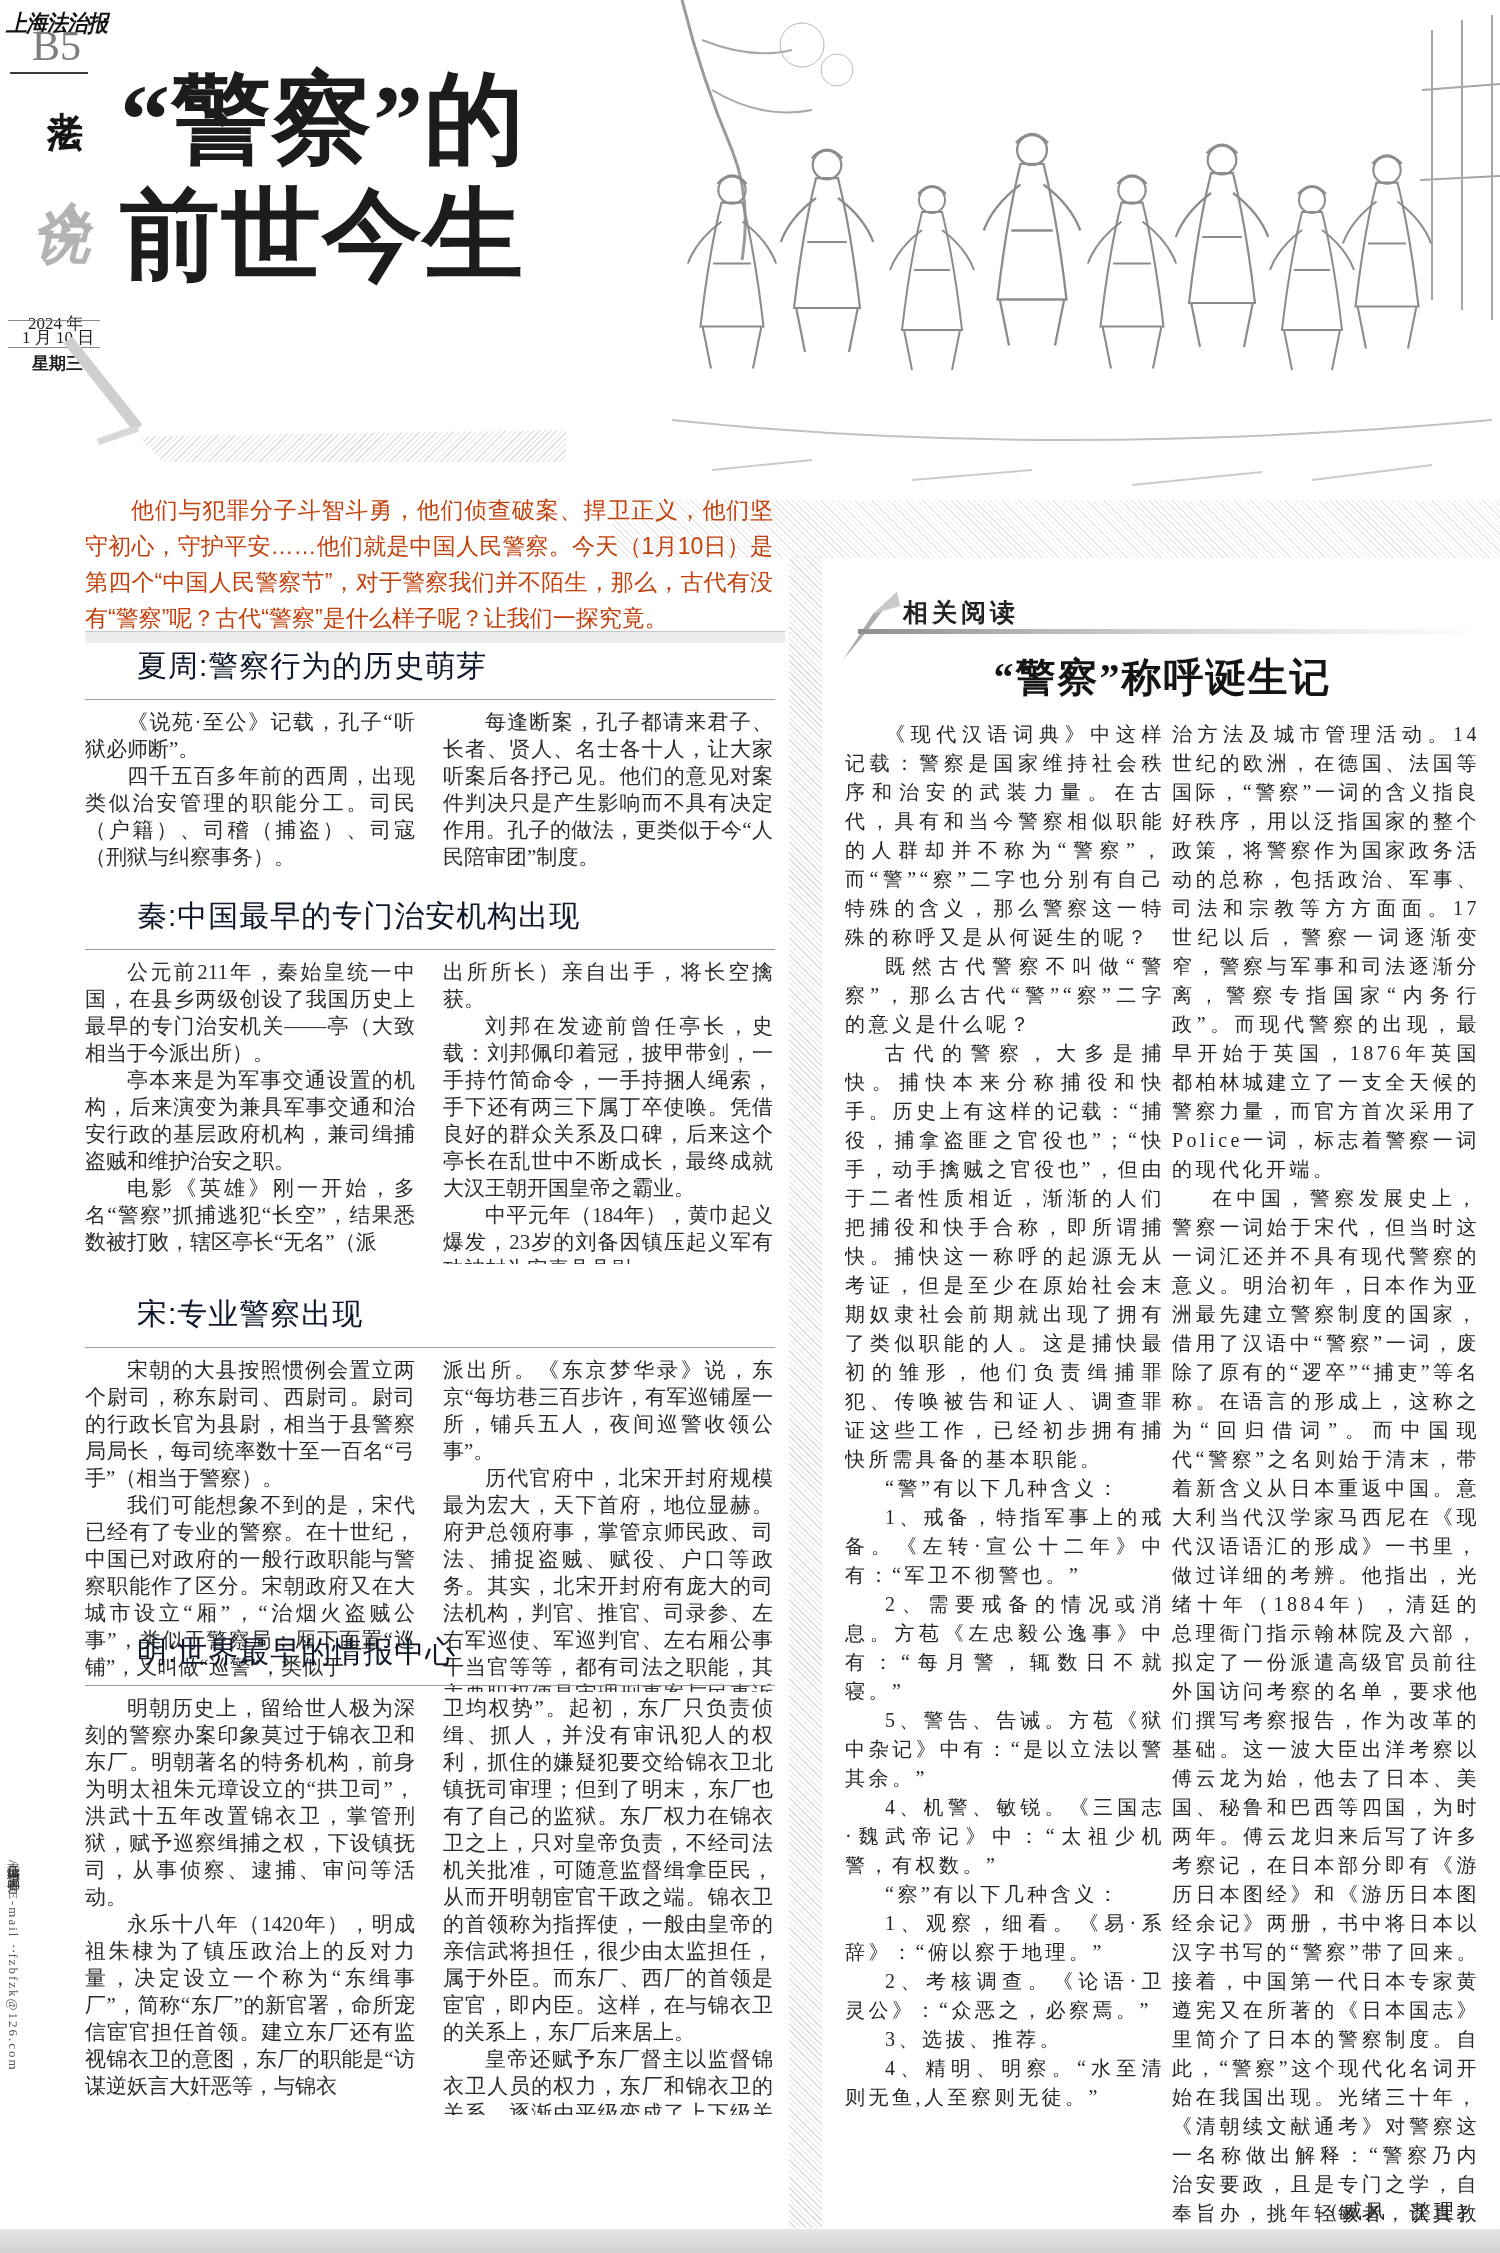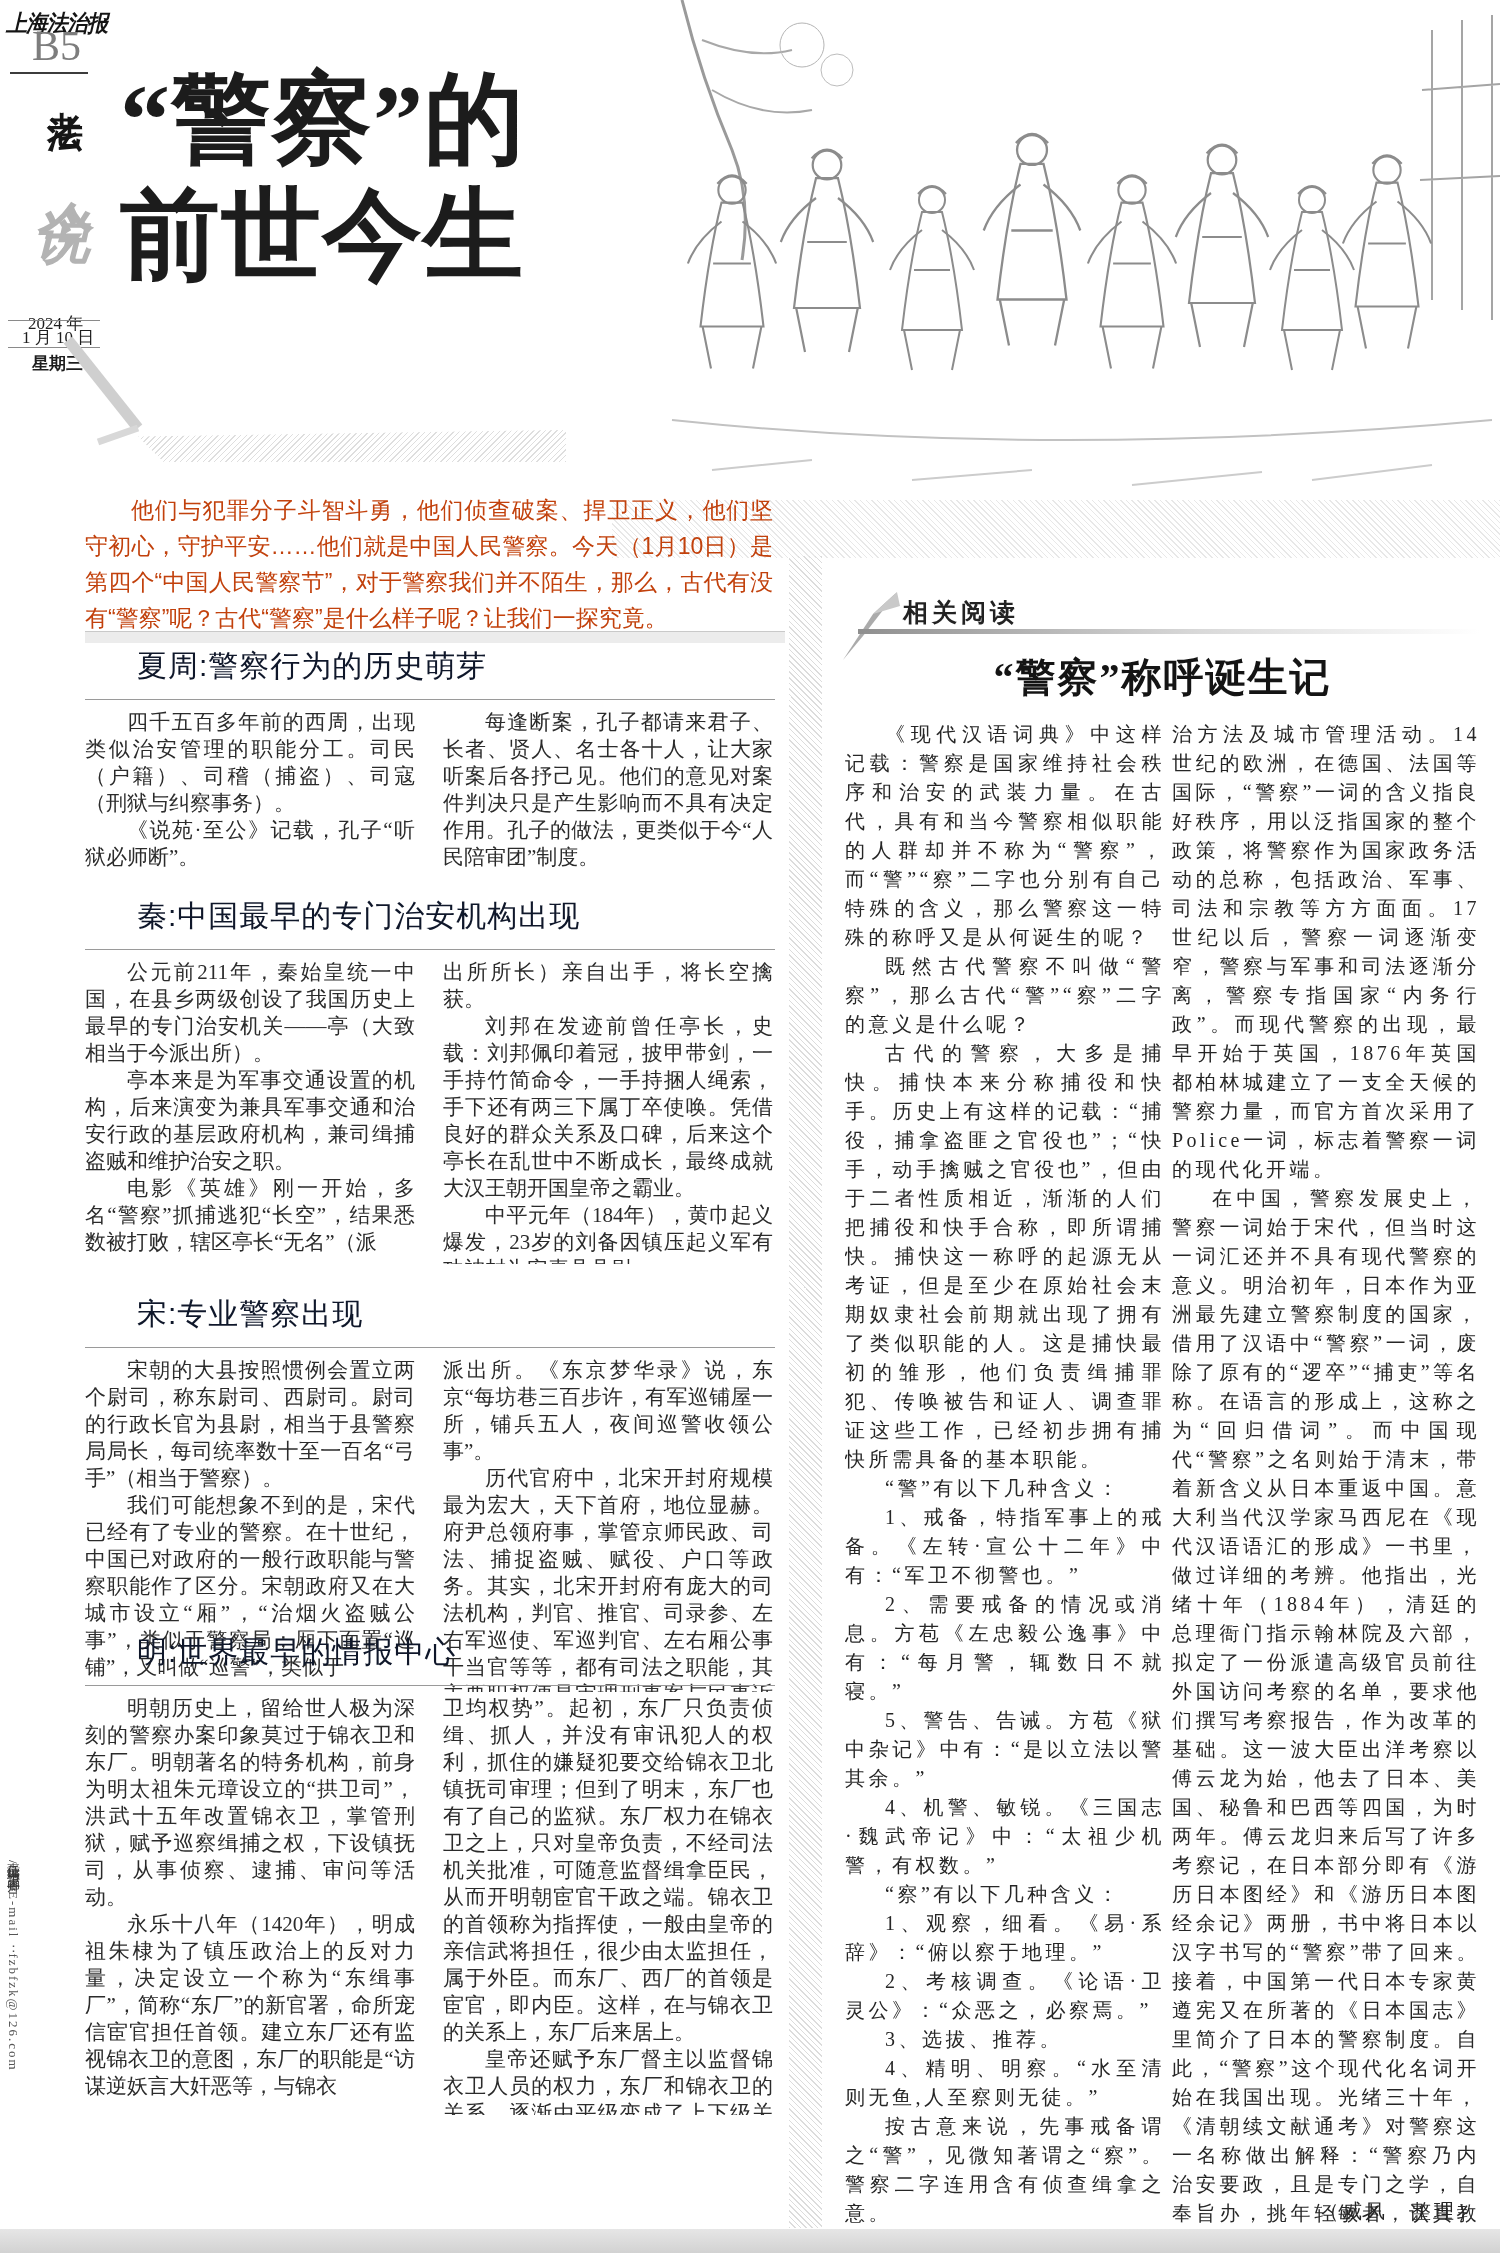--- a/index.html
+++ b/index.html
@@ -137,22 +137,22 @@
   <div class="intro">
     <p>他们与犯罪分子斗智斗勇，他们侦查破案、捍卫正义，他们坚守初心，守护平安……他们就是中国人民警察。今天（1月10日）是第四个“中国人民警察节”，对于警察我们并不陌生，那么，古代有没有“警察”呢？古代“警察”是什么样子呢？让我们一探究竟。</p>
   </div>
   <div class="intro-band"></div>
 
   <div class="section" style="top:646px">
     <h2 class="sec-h">夏周:警察行为的历史萌芽</h2>
     <div class="sec-rule"></div>
     <div class="sec-body">
       <div class="sec-col" style="height:170px">
+          <p class="para">《说苑·至公》记载，孔子“听狱必师断”。</p>
           <p class="para">四千五百多年前的西周，出现类似治安管理的职能分工。司民（户籍）、司稽（捕盗）、司寇（刑狱与纠察事务）。</p>
-          <p class="para">《说苑·至公》记载，孔子“听狱必师断”。</p>
         </div>
       <div class="sec-col" style="height:170px">
           <p class="para">每逢断案，孔子都请来君子、长者、贤人、名士各十人，让大家听案后各抒己见。他们的意见对案件判决只是产生影响而不具有决定作用。孔子的做法，更类似于今“人民陪审团”制度。</p>
         </div>
     </div>
   </div>
 
   <div class="section" style="top:896px">
     <h2 class="sec-h">秦:中国最早的专门治安机构出现</h2>
     <div class="sec-rule"></div>
@@ -216,21 +216,20 @@
       <p class="para">“警”有以下几种含义：</p>
       <p class="para">1、戒备，特指军事上的戒备。《左转·宣公十二年》中有：“军卫不彻警也。”</p>
       <p class="para">2、需要戒备的情况或消息。方苞《左忠毅公逸事》中有：“每月警，辄数日不就寝。”</p>
       <p class="para">5、警告、告诫。方苞《狱中杂记》中有：“是以立法以警其余。”</p>
       <p class="para">4、机警、敏锐。《三国志·魏武帝记》中：“太祖少机警，有权数。”</p>
       <p class="para">“察”有以下几种含义：</p>
       <p class="para">1、观察，细看。《易·系辞》：“俯以察于地理。”</p>
       <p class="para">2、考核调查。《论语·卫灵公》：“众恶之，必察焉。”</p>
       <p class="para">3、选拔、推荐。</p>
       <p class="para">4、精明、明察。“水至清则无鱼,人至察则无徒。”</p>
-      <p class="para">按古意来说，先事戒备谓之“警”，见微知著谓之“察”。警察二字连用含有侦查缉拿之意。</p>
     </div>
   <div class="rel-col rel-col2">
       <p class="para cont">治方法及城市管理活动。14世纪的欧洲，在德国、法国等国际，“警察”一词的含义指良好秩序，用以泛指国家的整个政策，将警察作为国家政务活动的总称，包括政治、军事、司法和宗教等方方面面。17世纪以后，警察一词逐渐变窄，警察与军事和司法逐渐分离，警察专指国家“内务行政”。而现代警察的出现，最早开始于英国，1876年英国都柏林城建立了一支全天候的警察力量，而官方首次采用了Police一词，标志着警察一词的现代化开端。</p>
       <p class="para">在中国，警察发展史上，警察一词始于宋代，但当时这一词汇还并不具有现代警察的意义。明治初年，日本作为亚洲最先建立警察制度的国家，借用了汉语中“警察”一词，废除了原有的“逻卒”“捕吏”等名称。在语言的形成上，这称之为“回归借词”。而中国现代“警察”之名则始于清末，带着新含义从日本重返中国。意大利当代汉学家马西尼在《现代汉语语汇的形成》一书里，做过详细的考辨。他指出，光绪十年（1884年），清廷的总理衙门指示翰林院及六部，拟定了一份派遣高级官员前往外国访问考察的名单，要求他们撰写考察报告，作为改革的基础。这一波大臣出洋考察以傅云龙为始，他去了日本、美国、秘鲁和巴西等四国，为时两年。傅云龙归来后写了许多考察记，在日本部分即有《游历日本图经》和《游历日本图经余记》两册，书中将日本以汉字书写的“警察”带了回来。接着，中国第一代日本专家黄遵宪又在所著的《日本国志》里简介了日本的警察制度。自此，“警察”这个现代化名词开始在我国出现。光绪三十年，《清朝续文献通考》对警察这一名称做出解释：“警察乃内治安要政，且是专门之学，自奉旨办，挑年轻敏者，认真教训。”这成为了我国近现代意义上有关警察概念的最早的解释，警察名称的使用也越来越普遍和官方起来。</p>
     </div>
   <div class="byline">（威风　整理）</div>
 
   <div class="vfoot">
     <span>责任编辑/王睿卿</span>
     <span class="mail">E-mail：fzbfzk@126.com</span>

